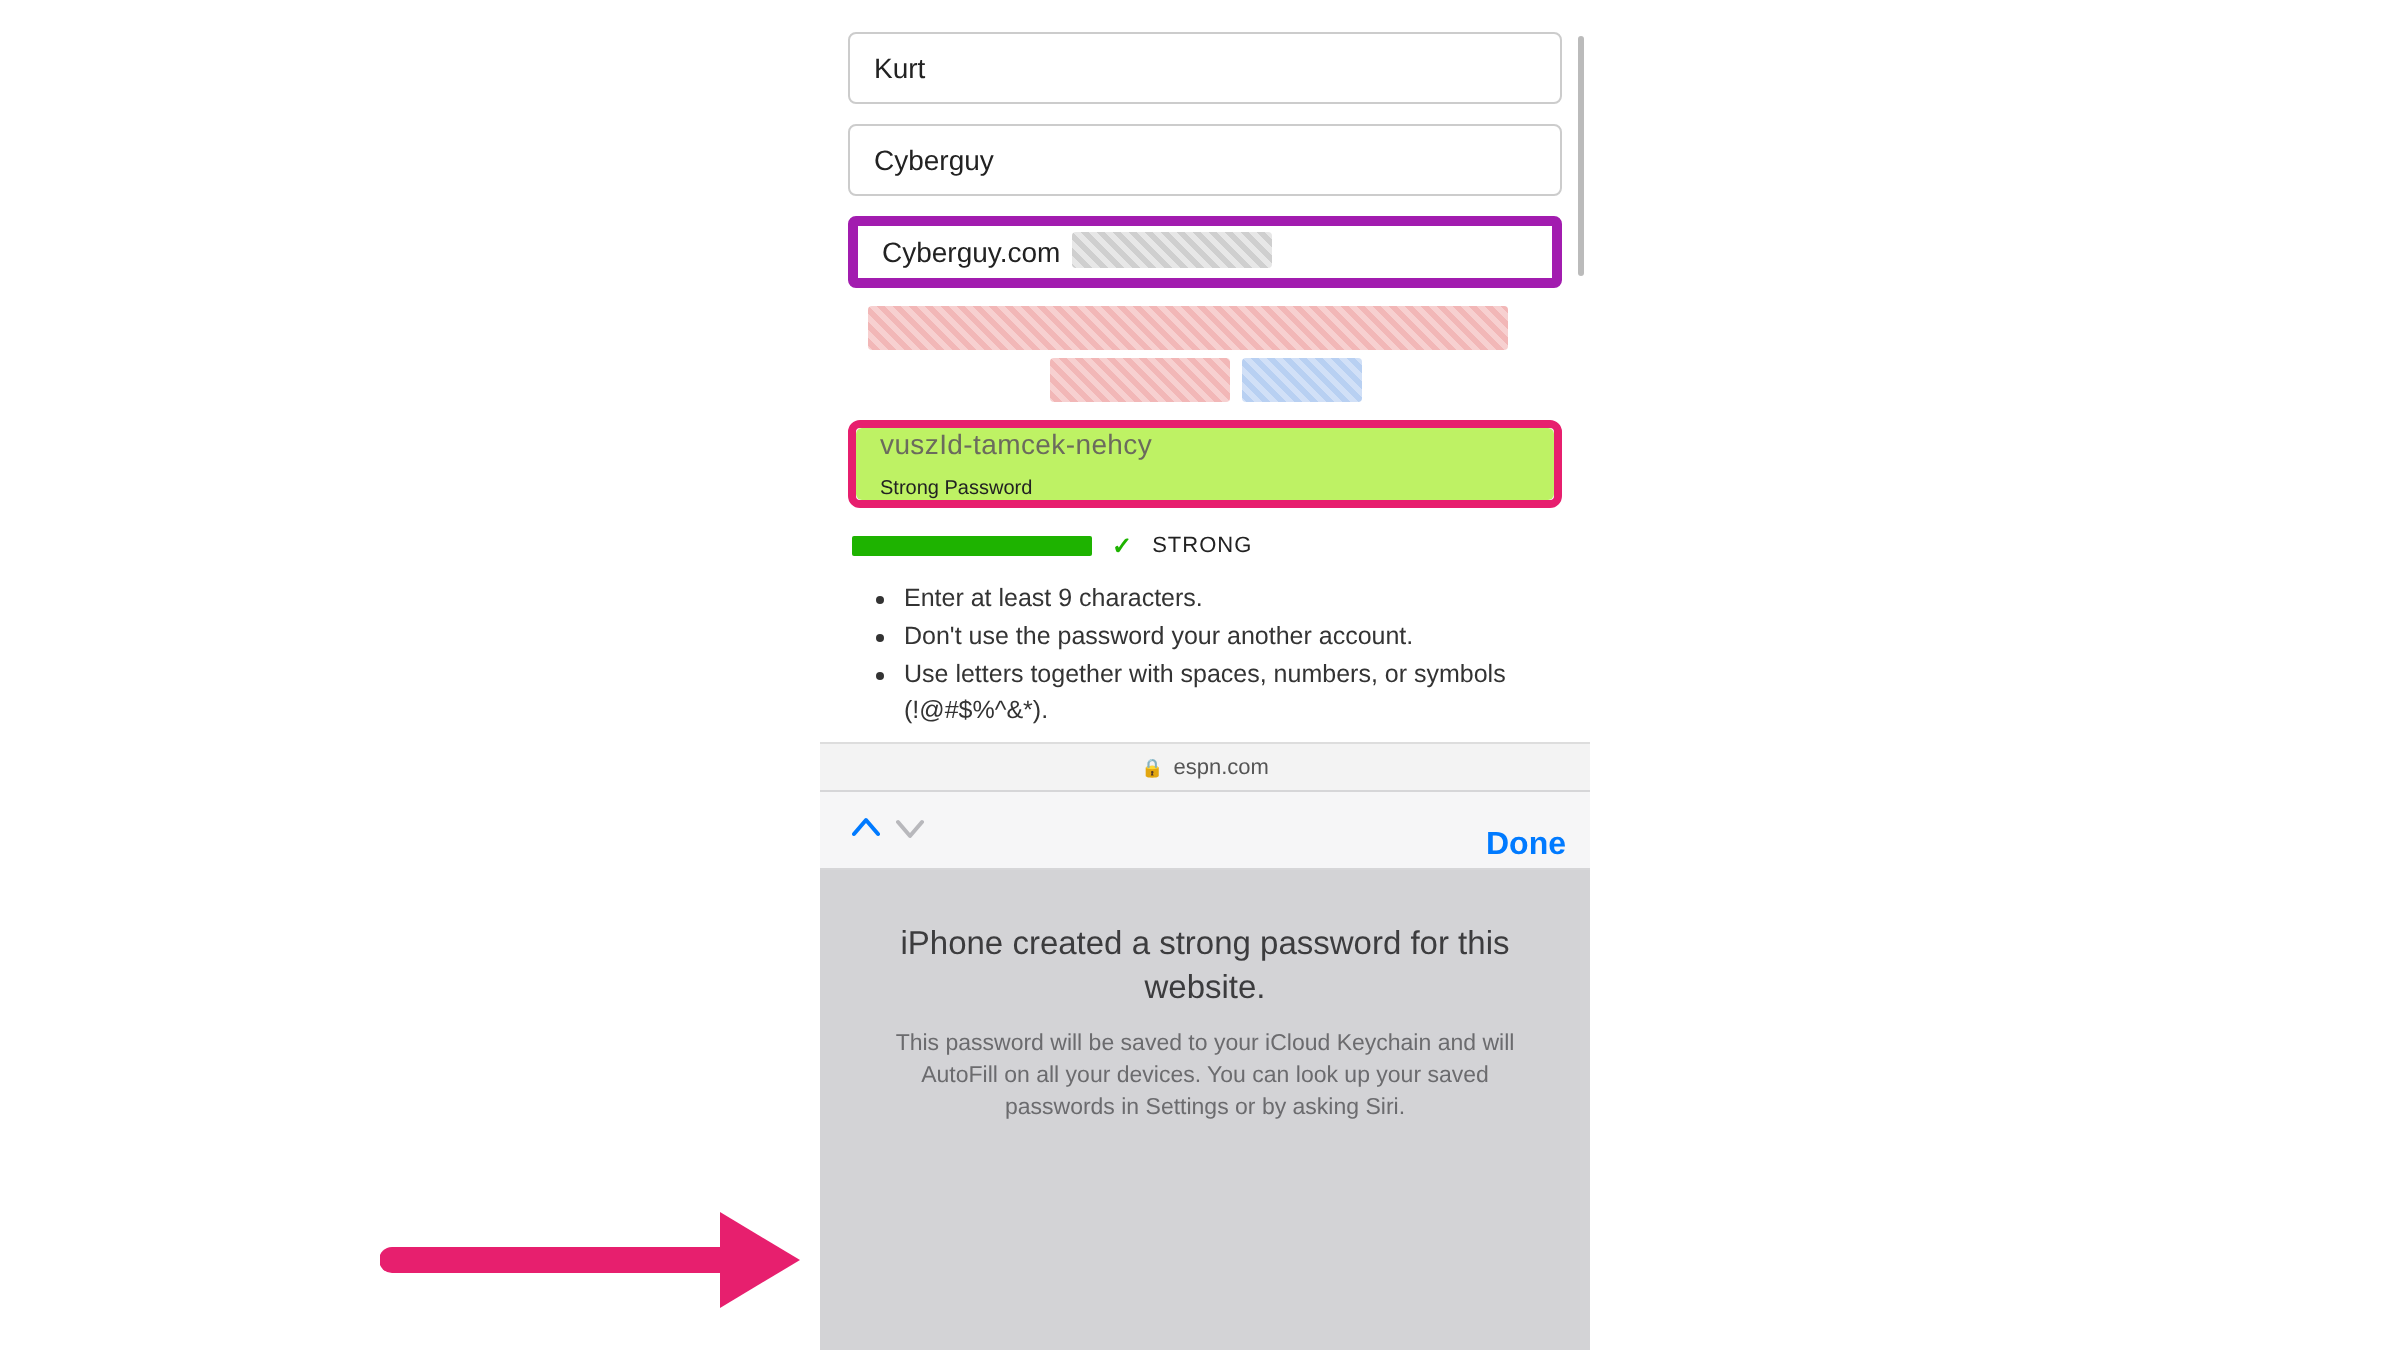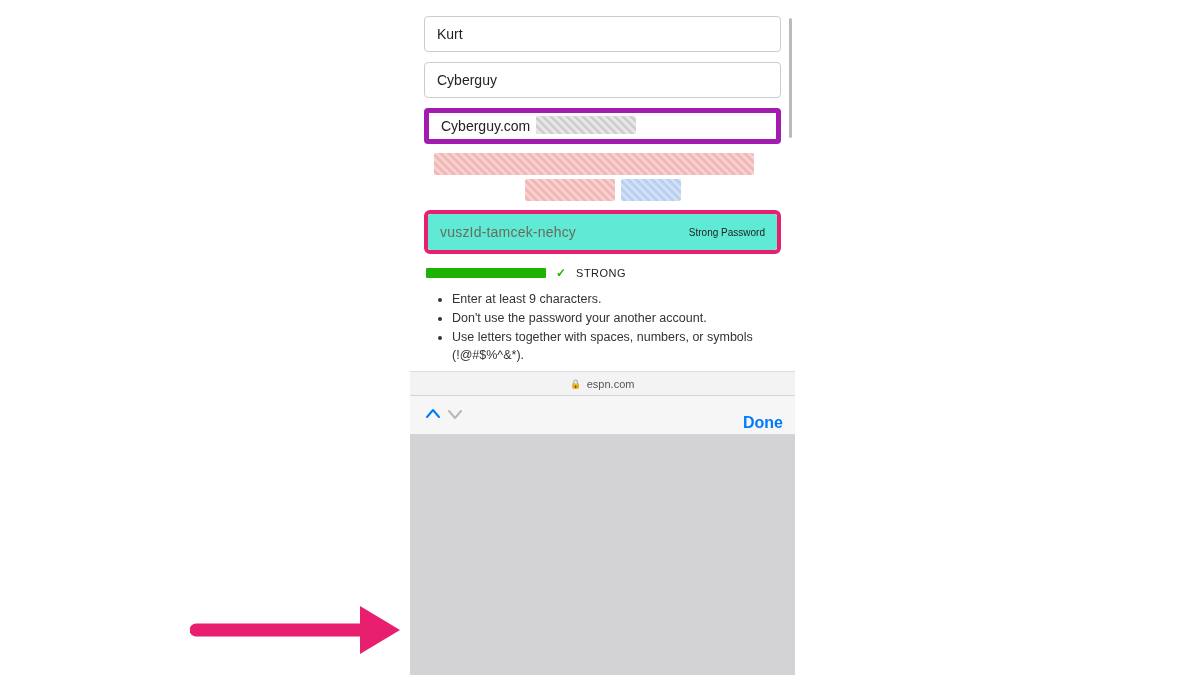--- a/index.html
+++ b/index.html
@@ -65,26 +65,27 @@
       padding: 0 10px;
     }
     .error-line { display:flex; gap:6px; }
     .password-wrap {
       border: 4px solid #e71f6e;
       border-radius: 6px;
       margin-bottom: 12px;
     }
     .password-field {
       display: flex;
-      align-items: center;
+      align-items: flex-start;
       height: 36px;
-      background: #5eead4;
+      background: #bef264;
       border-radius: 3px;
       padding: 0 12px;
       font-size: 14px;
+      flex-direction: column;
     }
     .pw-value { color: #6b6b5d; letter-spacing: 0.2px; flex: 1; white-space: nowrap; overflow: hidden; }
     .pw-label { color: #222; font-size: 10px; }
     .strength-row {
       display: flex;
       align-items: center;
       gap: 10px;
       margin-bottom: 10px;
       padding-left: 2px;
     }
@@ -254,20 +255,22 @@
     <span class="chev down">
       <svg width="14" height="14" viewBox="0 0 14 14">
           <path d="M1 4 L7 11 L13 4" stroke="#b8b8bc" stroke-width="2" fill="none" stroke-linecap="round" stroke-linejoin="round"></path>
         </svg>
     </span>
     <div class="spacer"></div>
     <span class="done-btn">Done</span>
   </div>
 
   <div class="keychain-panel">
+    <div class="panel-title">iPhone created a strong password for this website.</div>
+    <div class="panel-sub">This password will be saved to your iCloud Keychain and will AutoFill on all your devices. You can look up your saved passwords in Settings or by asking Siri.</div>
   </div>
 
 </div>
 
 <div class="callout-arrow">
   <svg viewBox="0 0 210 60">
     <line x1="6" y1="30" x2="175" y2="30" stroke="#e71f6e" stroke-width="13" stroke-linecap="round"></line>
     <polygon points="170,6 210,30 170,54" fill="#e71f6e"></polygon>
   </svg>
 </div>

